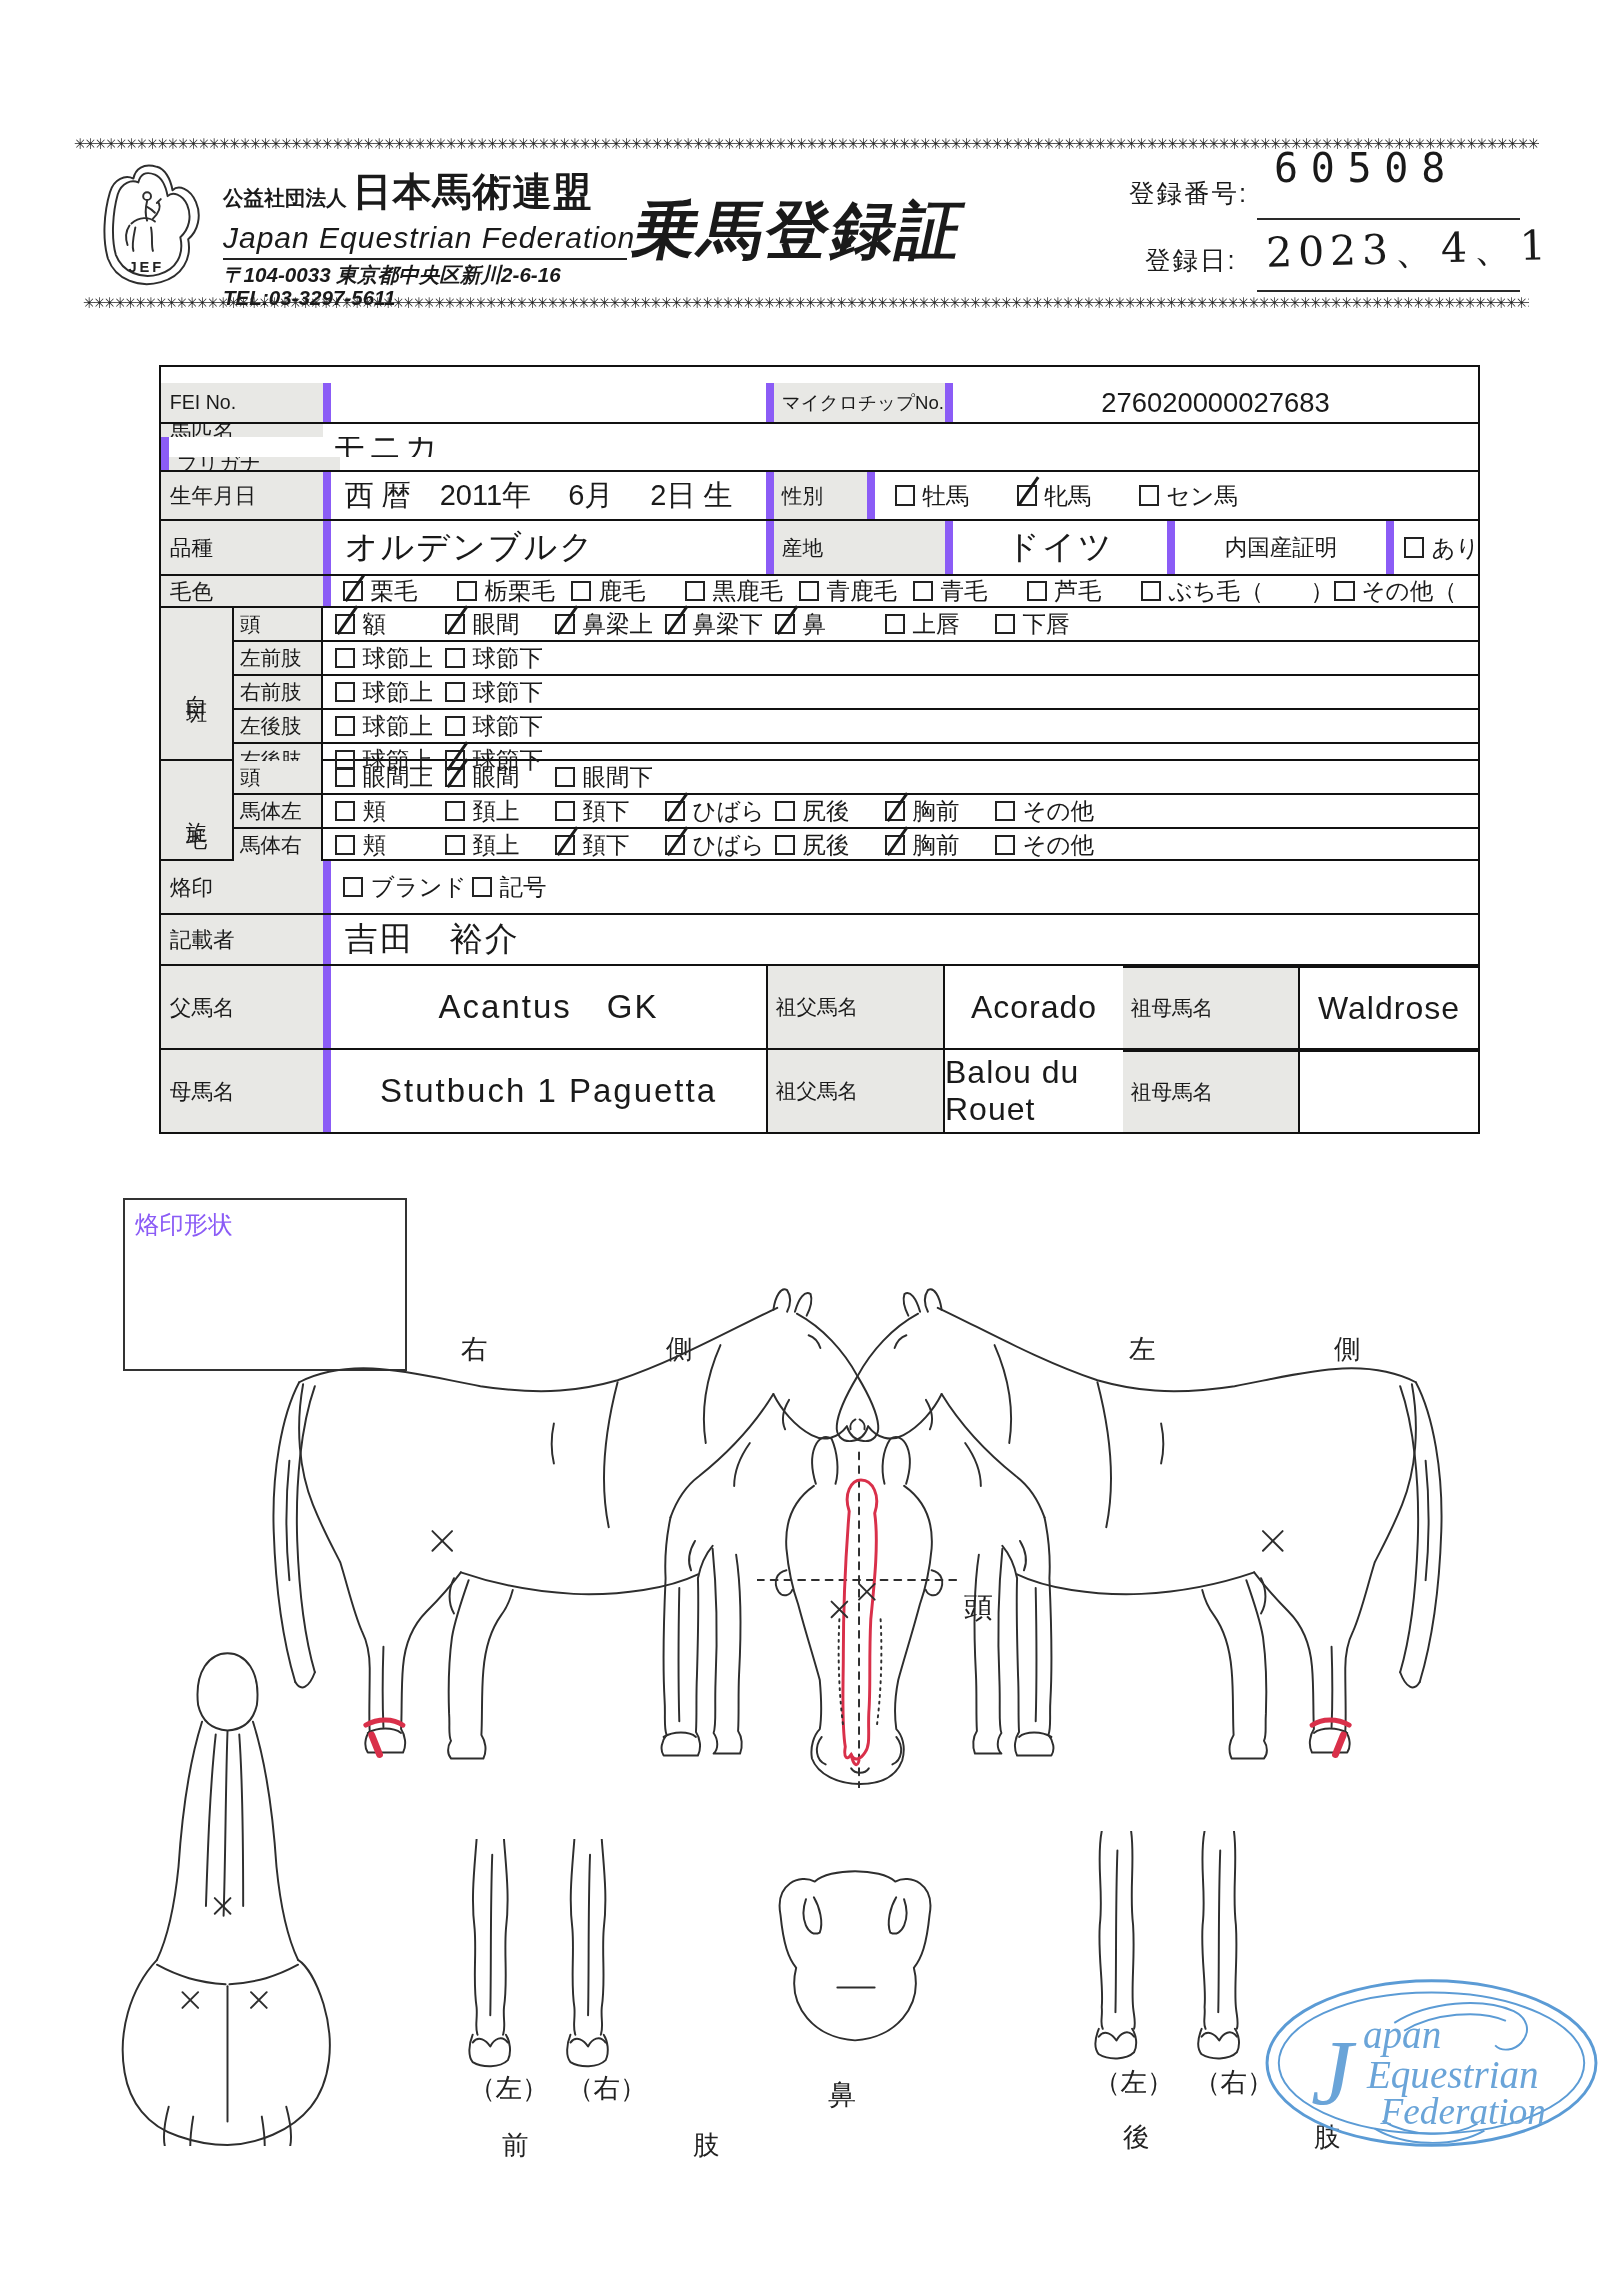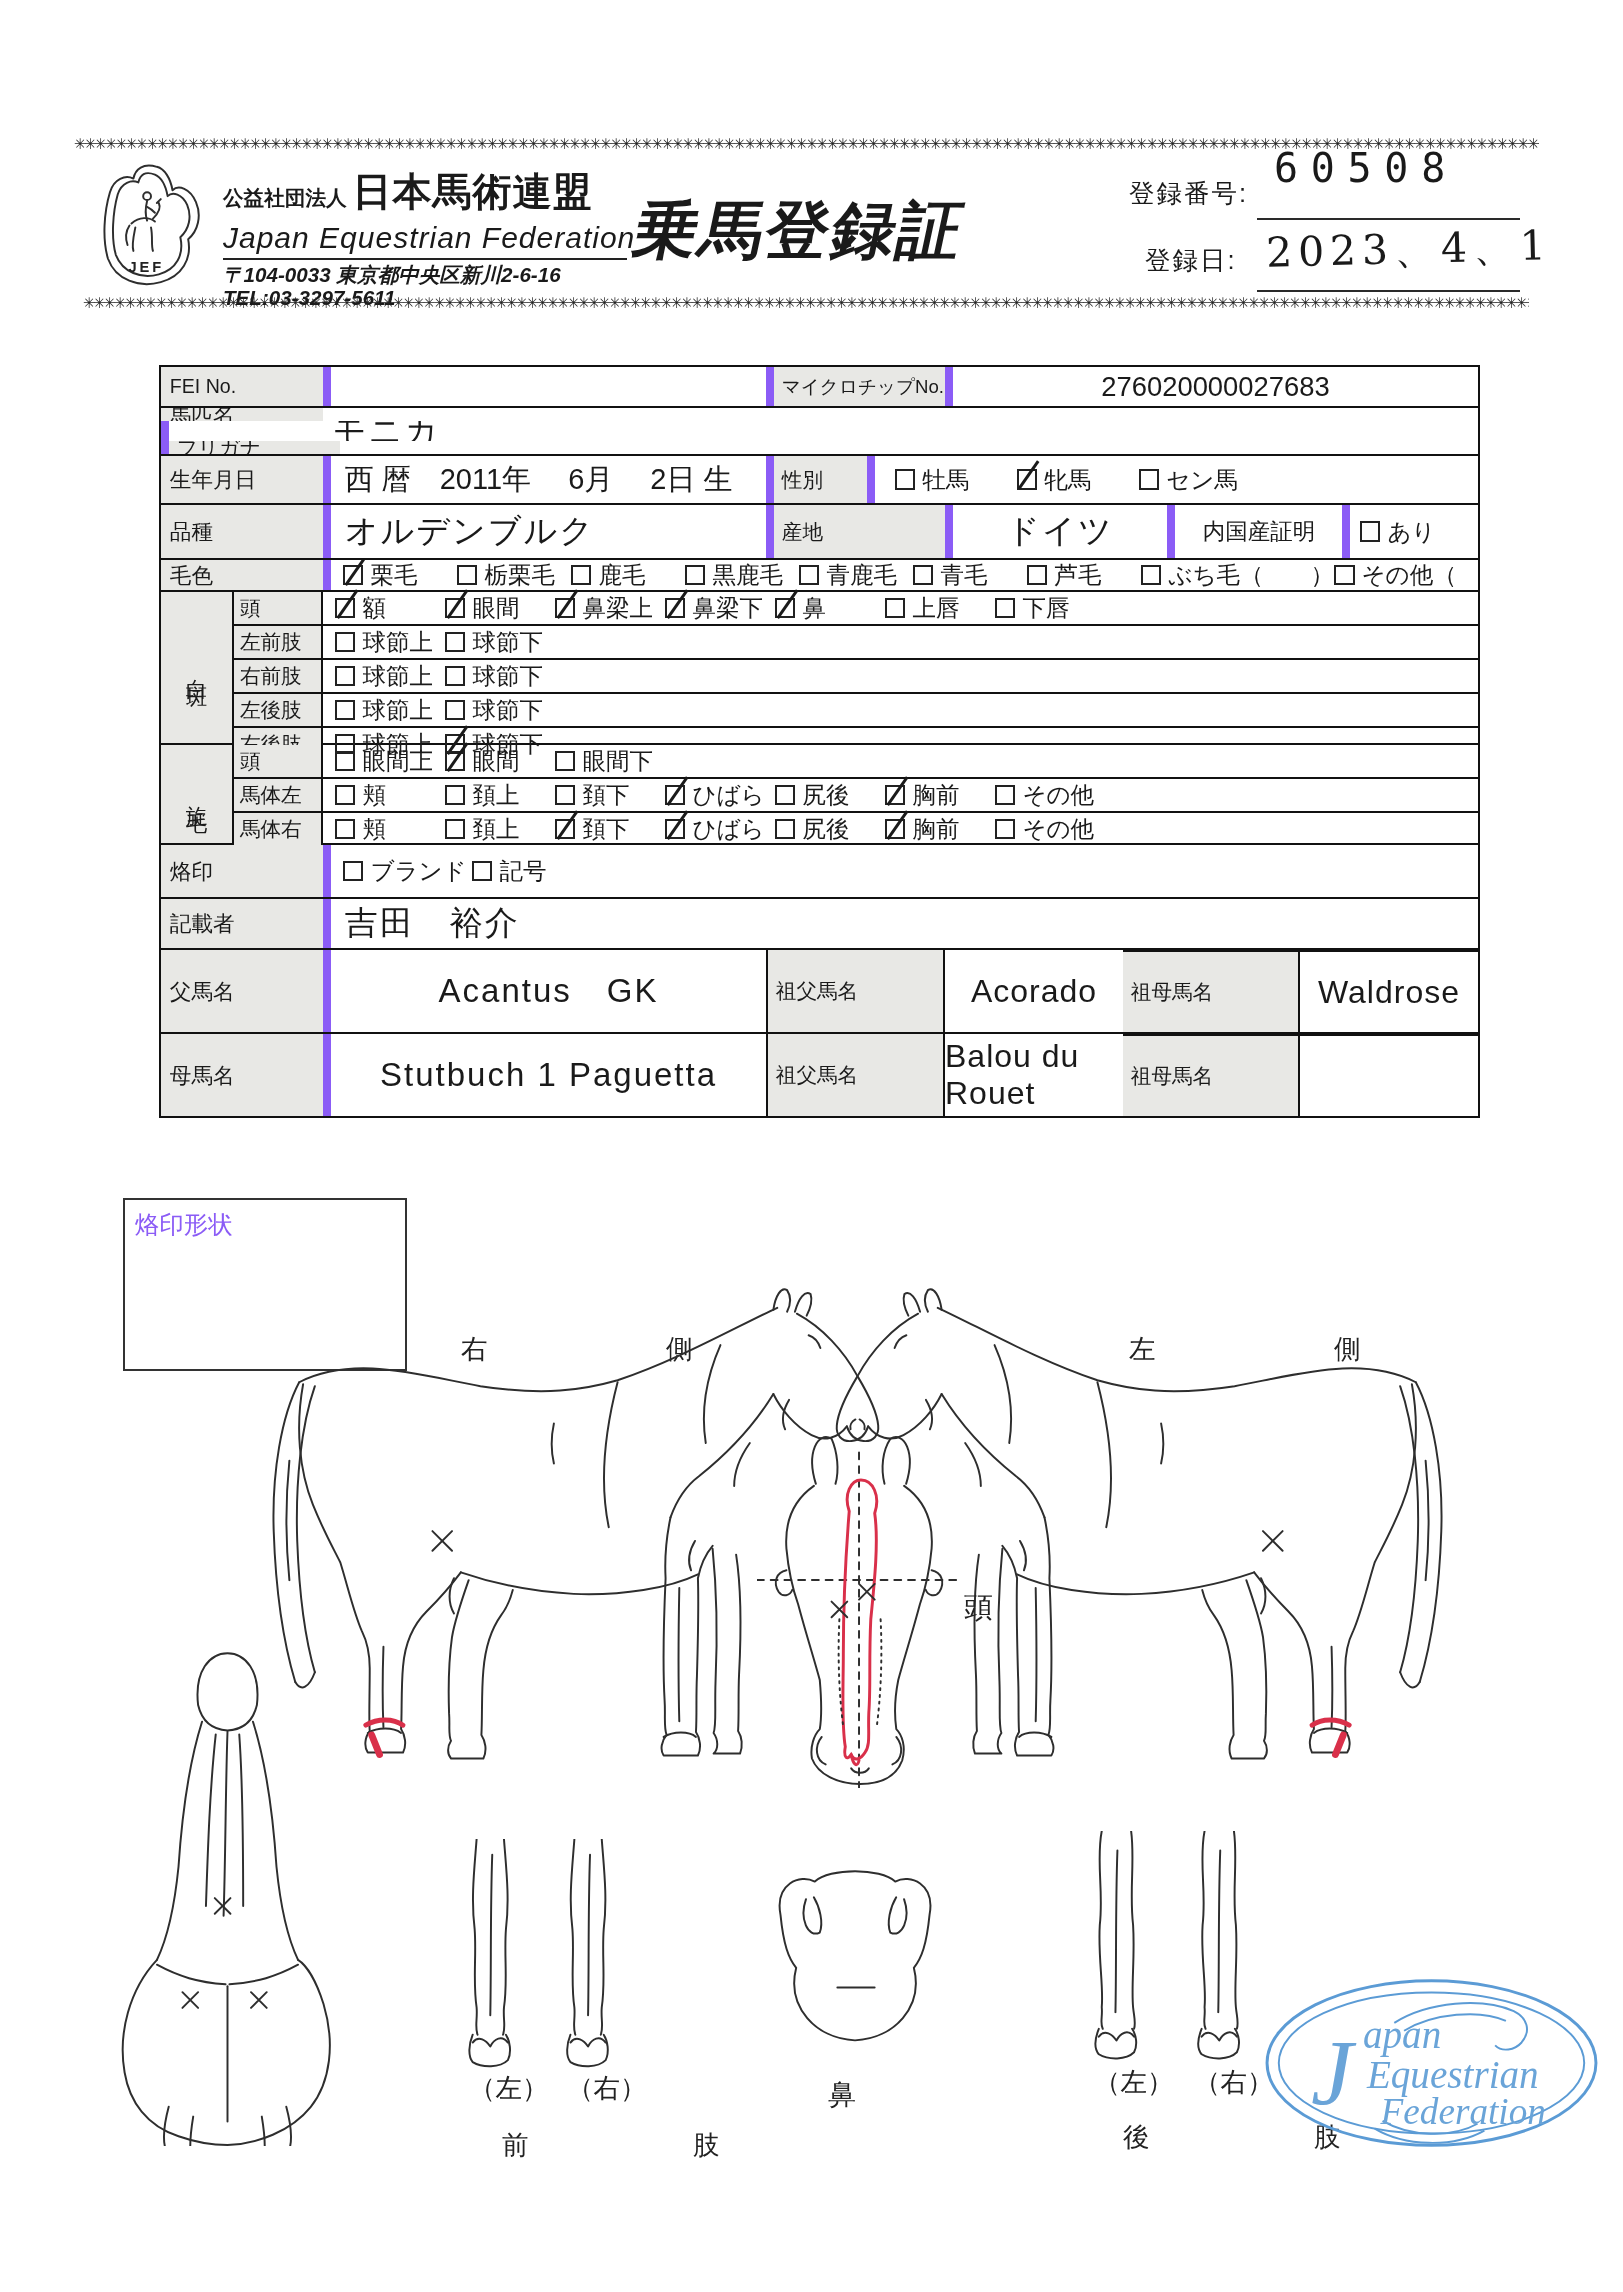--- a/index.html
+++ b/index.html
@@ -15,21 +15,21 @@
   .org-rule{border-bottom:2.9px solid #222;width:404px;margin:2.9px 0 2.9px 0;}
   .org-addr,.org-tel{font-size:20.6px;font-style:italic;font-weight:bold;line-height:1.15;}
   .doc-title{font-size:63px;font-weight:bold;letter-spacing:2.9px;transform:skewX(-12deg);white-space:nowrap;}
   .reg-label{font-size:25.5px;letter-spacing:2px;}
   .reg-no{font-size:40px;font-family:"DejaVu Sans Mono",monospace;letter-spacing:12.7px;}
   .reg-date{font-size:41px;font-family:"DejaVu Serif",serif;letter-spacing:5.9px;transform:rotate(-1.5deg);white-space:nowrap;}
   .uline{border-bottom:2.9px solid #2a2a2a;height:0;}
   
   .tbl{left:159px;top:365px;width:1321px;border:2.9px solid #111;box-sizing:border-box;background:#fff;}
   .trow{display:flex;border-top:2px solid #111;box-sizing:border-box;}
-  .trow:first-child{border-top:none;}
+  .trow:first-child{border-top:none;margin-top:16px;}
   .cell{display:flex;align-items:center;box-sizing:border-box;border-left:8px solid #8b5cf6;overflow:hidden;}
   .cell:first-child{border-left:none;}
   .lab{width:162px;background:#e8e8e5;font-size:21.6px;padding-left:8.8px;}
   .valA{width:443px;}
   .labB{width:179px;background:#e8e8e5;font-size:20.6px;padding-left:7.8px;}
   .valB{flex:1;}
   .ctr{justify-content:center;}
   .big{font-size:33px;letter-spacing:2px;}
   .med{font-size:27.4px;}
   .padl{padding-left:13.7px;}
@@ -216,21 +216,21 @@
           </span>
         </div>
       </div>
   </div>
 
   <div class="trow" style="height:55px;">
     <div class="cell lab">品種</div>
     <div class="cell valA padl big">オルデンブルク</div>
     <div class="cell labB">産地</div>
     <div class="cell ctr big" style="width:222px;">ドイツ</div>
-    <div class="cell labB ctr" style="width:175px;background:#fff;justify-content:center;padding-left:1px;font-size:22.5px;">内国産証明</div>
+    <div class="cell labB ctr" style="width:219px;background:#fff;justify-content:center;padding-left:1px;font-size:22.5px;">内国産証明</div>
     <div class="cell valB">
         <div class="opts" style="padding-left:9.8px;">
           <span class="opt">
             <span class="cb"></span>
             <span class="optlabel">あり</span>
           </span>
         </div>
       </div>
   </div>
 

